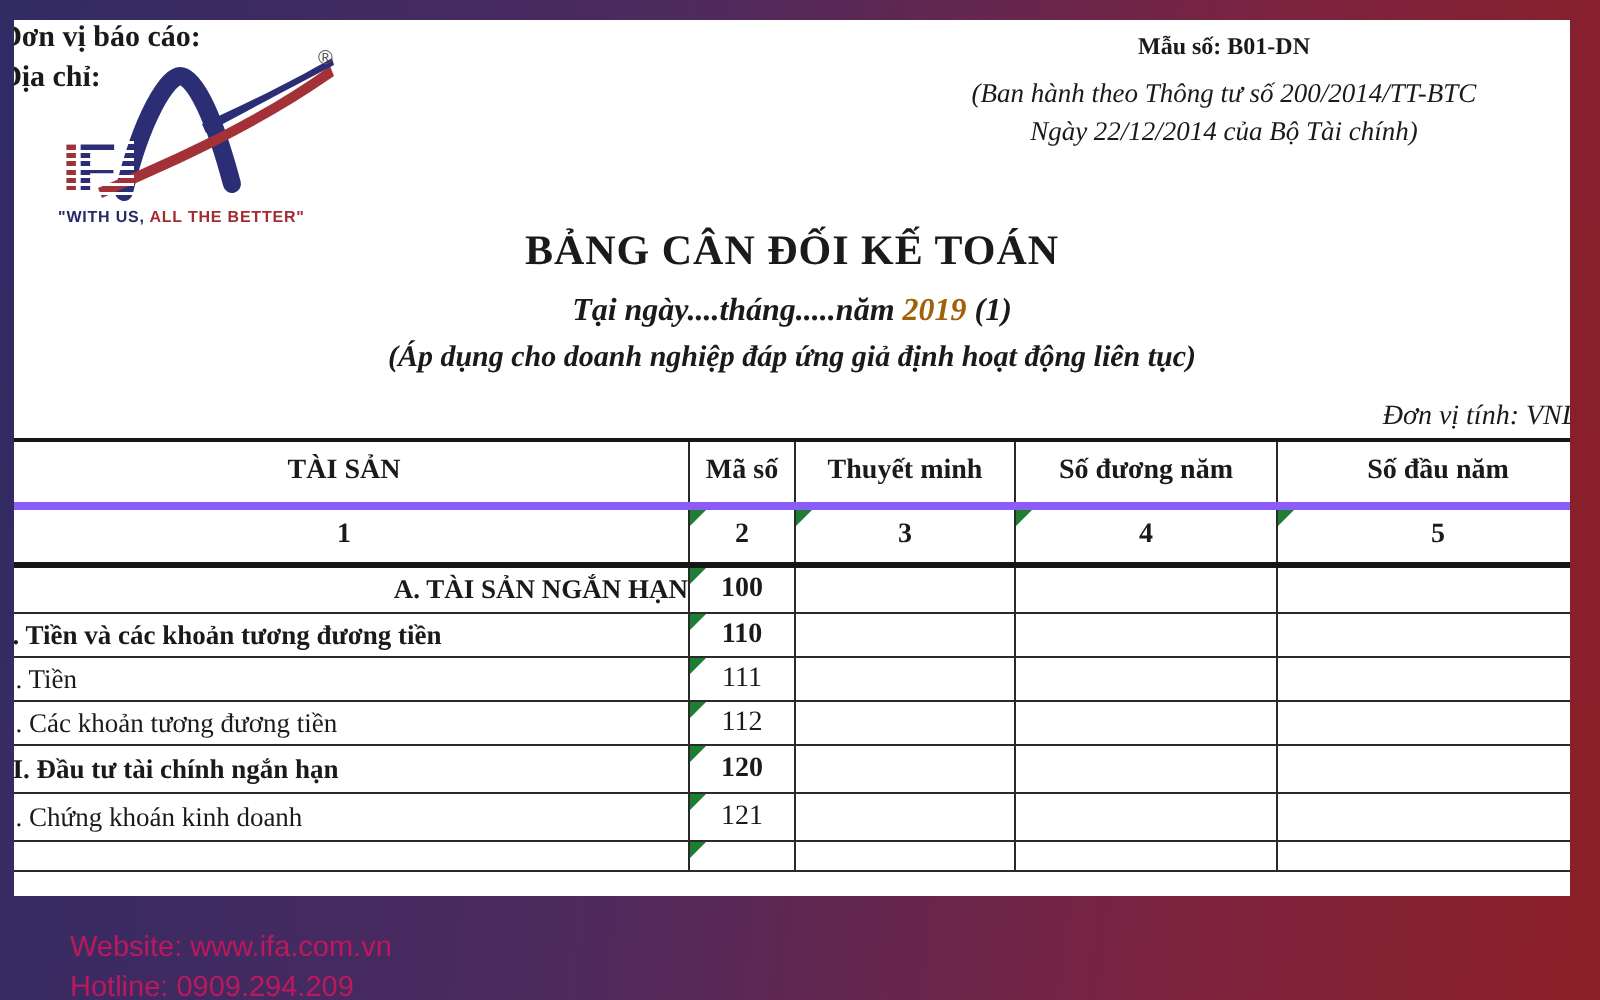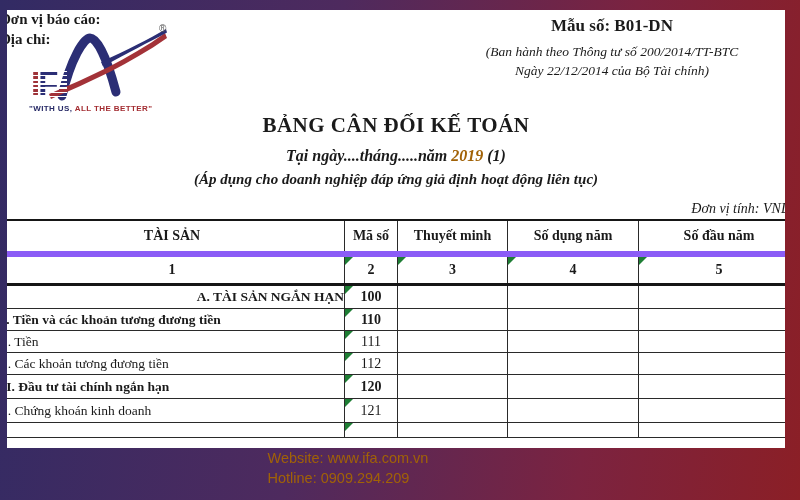--- a/index.html
+++ b/index.html
@@ -21,53 +21,53 @@
   .if-wrap{position:absolute;left:22px;top:46px;width:36px;height:32px;}
   .if-wrap span{font-family:"Liberation Sans",sans-serif;font-weight:900;font-size:33px;line-height:32px;letter-spacing:-2px;}
   .if-i{color:#9e3238;}
   .if-f{color:#2b2e75;}
   .if-stripes{position:absolute;inset:0;background:repeating-linear-gradient(180deg,transparent 0 2.6px,#ffffff 2.6px 4.2px);}
   .tagline{position:absolute;left:20px;top:82px;font-family:"Liberation Sans",sans-serif;
     font-weight:bold;font-size:8px;letter-spacing:.4px;white-space:nowrap;}
   .tag-1{color:#272a66;} .tag-2{color:#a32c31;}
   
   .hdr-right{position:absolute;right:8px;top:6px;width:330px;text-align:center;}
-  .form-no{font-weight:bold;font-size:17px;}
+  .form-no{font-weight:bold;font-size:12px;}
   .issued{font-style:italic;font-size:13.5px;line-height:19px;margin-top:6px;}
   
   .title-block{position:absolute;left:0;right:0;top:103px;text-align:center;}
   .doc-title{font-weight:bold;font-size:21px;letter-spacing:.5px;}
   .doc-sub{font-weight:bold;font-style:italic;font-size:16px;margin-top:9px;}
   .doc-sub .year{color:#a16207;}
   .doc-note{font-weight:bold;font-style:italic;font-size:15px;margin-top:6px;}
   .unit-note{position:absolute;right:-6px;top:191px;font-style:italic;font-size:14px;}
   
   table{
     position:absolute;left:-8px;top:209px;border-collapse:collapse;table-layout:fixed;
     width:800px;border-top:2px solid #161616;
   }
   col.c1{width:345px;} col.c2{width:53px;} col.c3{width:110px;} col.c4{width:131px;} col.c5{width:161px;}
   td{border:1.5px solid #2a2a2a;vertical-align:middle;padding:0;overflow:hidden;white-space:nowrap;}
-  tr.r-head td{height:30px;font-weight:bold;font-size:14px;text-align:center;border-bottom:6px solid #8b5cf6;}
+  tr.r-head td{height:30px;font-weight:bold;font-size:14px;text-align:center;border-bottom:4px solid #8b5cf6;}
   tr.r-nums td{height:26px;font-weight:bold;font-size:14px;text-align:center;border-bottom:3px solid #161616;}
   tr.r-body td{font-size:13.5px;}
   tr.r-body td.lbl{text-align:left;padding-left:1px;}
   tr.r-body td.code{text-align:center;font-size:14px;}
   tr.r-body.b td{font-weight:bold;}
   tr.r-body.ctr td.lbl{text-align:right;margin-left:36px;}
   tr.h26 td{height:22px;} tr.h25 td{height:21px;} tr.h27 td{height:23px;} tr.part td{height:14px;}
   
   td.gt{position:relative;}
   td.gt::before{content:"";position:absolute;left:0;top:0;width:0;height:0;
     border-top:8px solid #1e7e34;border-right:8px solid transparent;}
   
   .footer{
     position:absolute;left:0;bottom:0;width:800px;height:52px;box-sizing:border-box;
-    padding:0 0 0 35px;display:flex;color:#a16207;
-    font-family:"Liberation Sans",sans-serif;font-size:14.5px;line-height:20px;justify-content:center;
+    padding:16px 0 0 35px;display:flex;color:#be185d;
+    font-family:"Liberation Sans",sans-serif;font-size:14.5px;line-height:20px;
   }
   .f-left{width:300px;} .f-right{flex:1;}
   .f-line{white-space:nowrap;}
 </style>
 </head>
 <body>
 
 <div class="page">
 
   <div class="hdr-left">
@@ -115,21 +115,21 @@
         <col class="c2">
         <col class="c3">
         <col class="c4">
         <col class="c5">
       </colgroup>
     <tbody>
         <tr class="r-head">
       <td>TÀI SẢN</td>
       <td>Mã số</td>
       <td>Thuyết minh</td>
-      <td>Số dụng năm</td>
+      <td>Số đương năm</td>
       <td>Số đầu năm</td>
     </tr>
     <tr class="r-nums">
       <td>1</td>
       <td class="gt">2</td>
       <td class="gt">3</td>
       <td class="gt">4</td>
       <td class="gt">5</td>
     </tr>
     <tr class="r-body b ctr h26">

